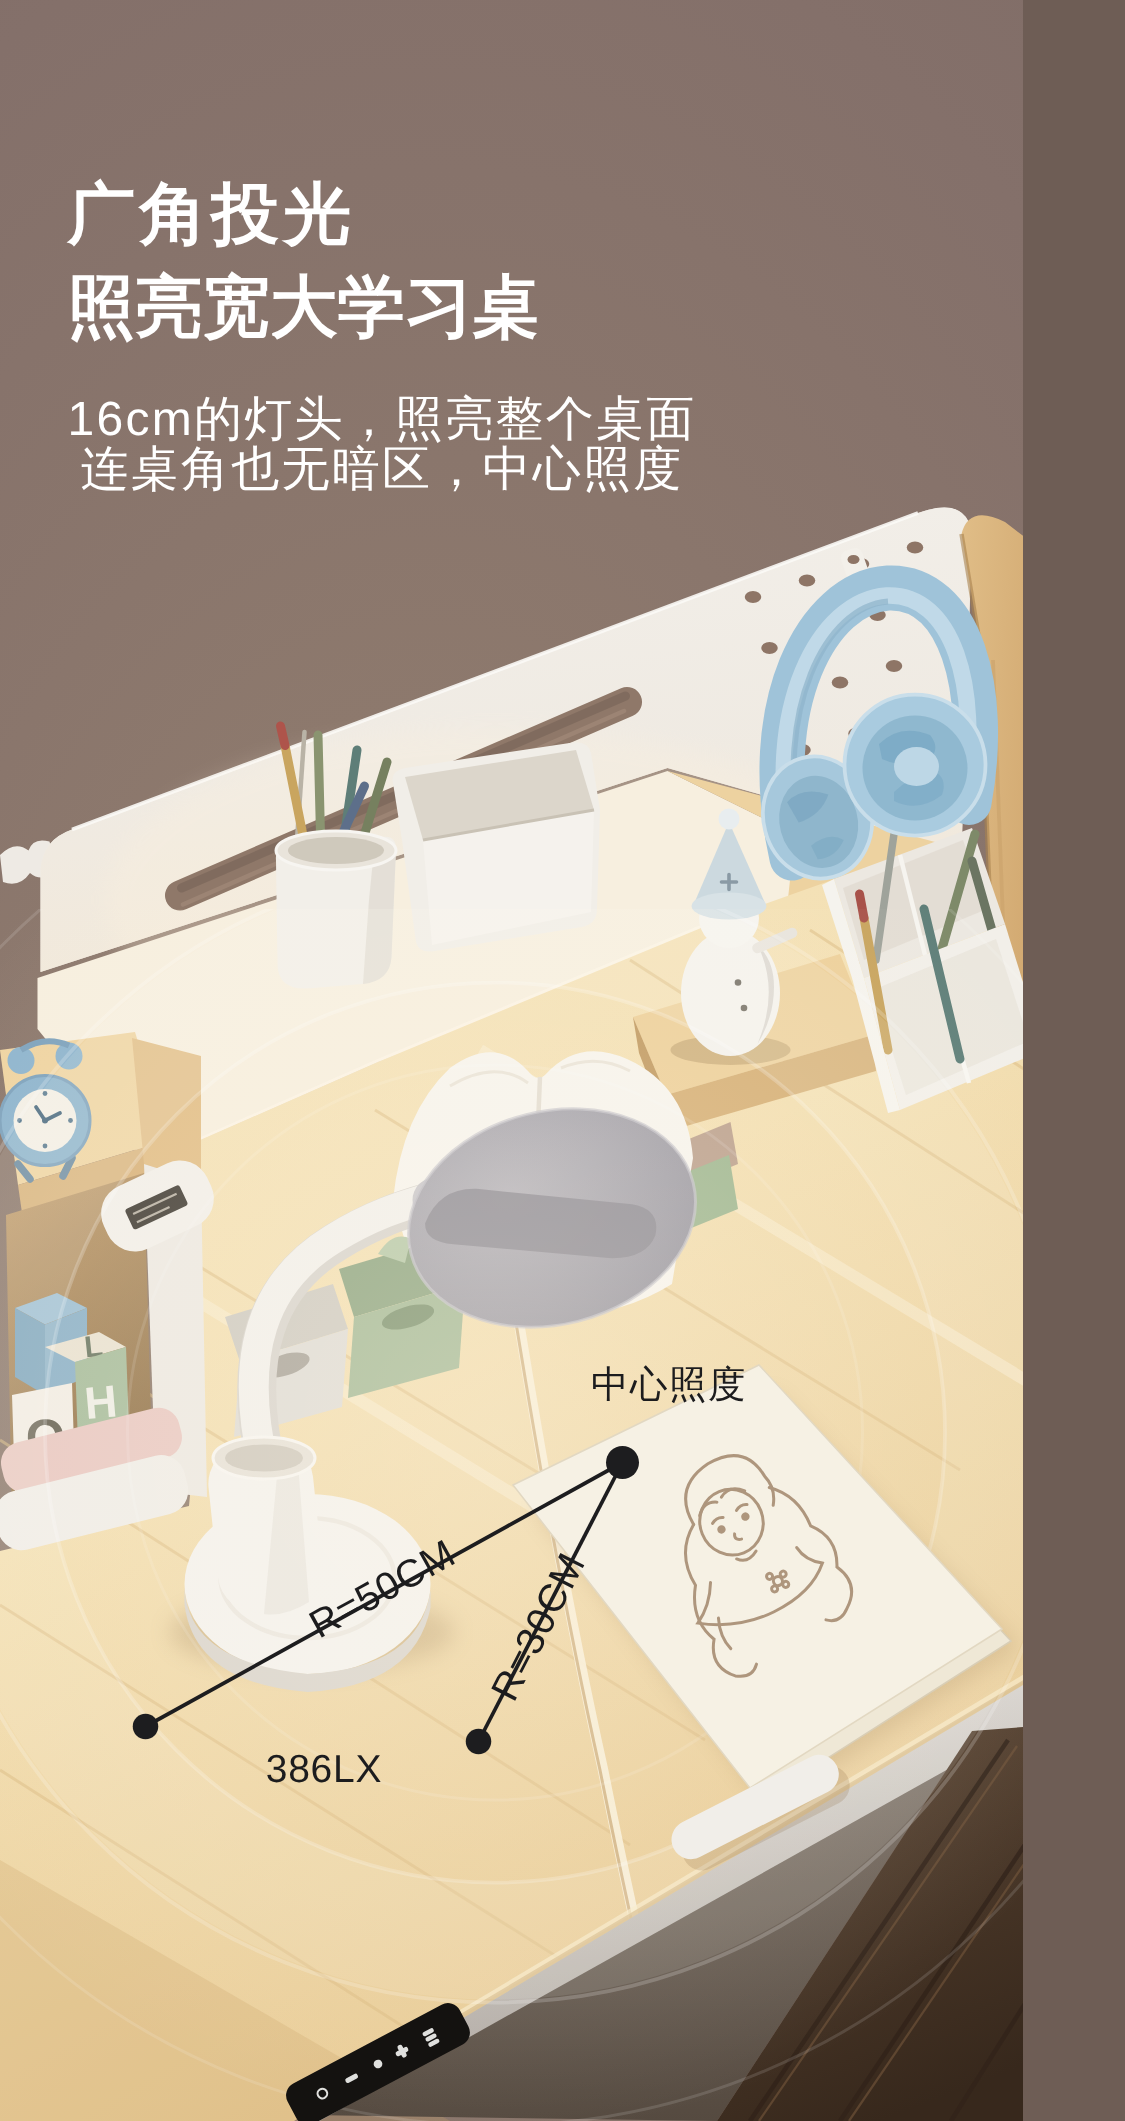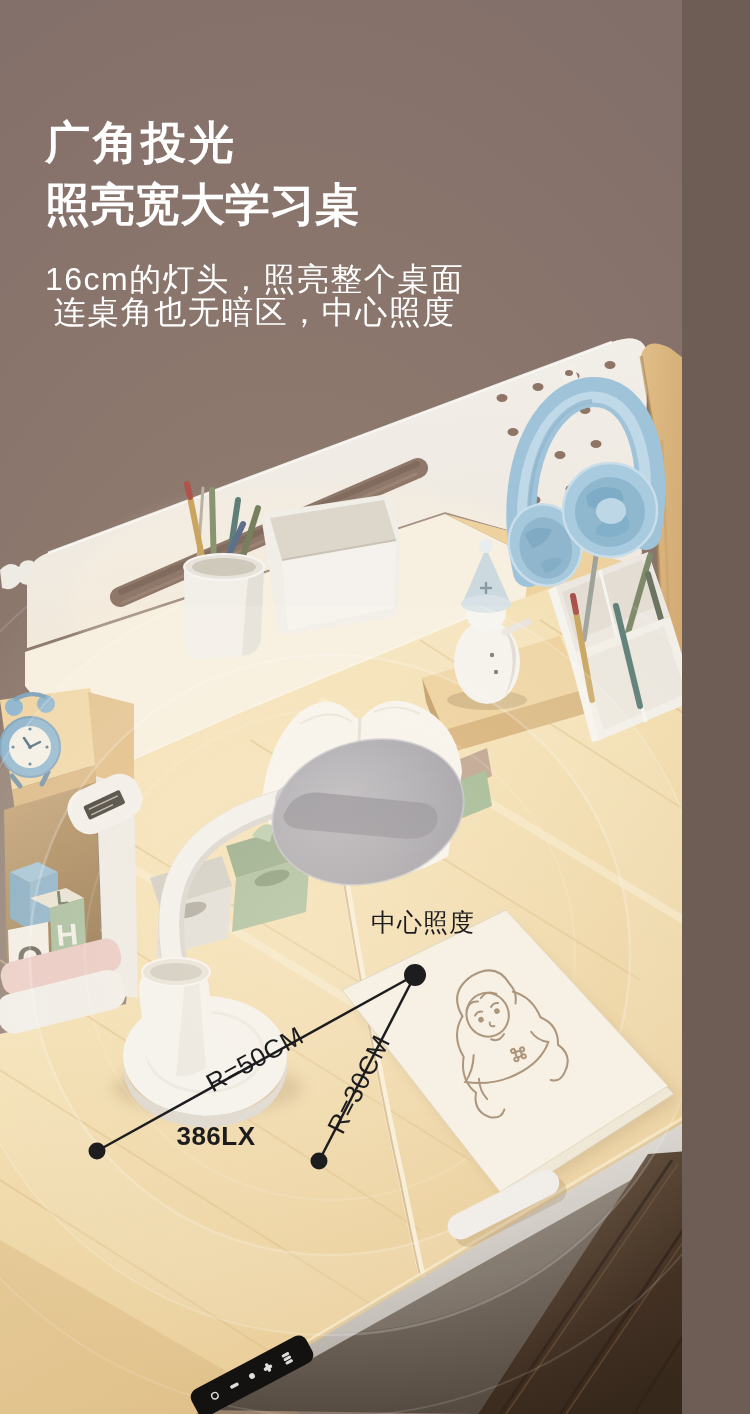--- a/index.html
+++ b/index.html
@@ -9,21 +9,21 @@
     font-family:"Liberation Sans","DejaVu Sans",sans-serif;
   }
   .stage svg{position:absolute;left:0;top:0;}
   .hdr{position:absolute;left:45px;top:112px;color:var(--c-heading_text,#fff);}
   .hdr .t1{font-size:45px;font-weight:600;letter-spacing:3px;line-height:62px;}
   .hdr .t2{font-size:45px;font-weight:700;letter-spacing:0px;line-height:62px;}
   .hdr .s{font-size:32px;font-weight:400;letter-spacing:1.5px;line-height:33px;text-align:center;}
   .hdr .s.first{margin-top:27px;}
   .lbl{position:absolute;color:var(--c-annotation,#1c1c1e);font-weight:500;
        width:150px;text-align:center;white-space:nowrap;}
-  .lbl.cjk{font-size:25px;letter-spacing:1px;}
+  .lbl.cjk{font-size:25px;letter-spacing:1px;text-align:right;}
   .lbl.num{font-size:26px;letter-spacing:0.5px;}
   .lbl.rot50{transform:rotate(-29deg);}
   .lbl.rot30{transform:rotate(-63deg);}
 </style>
 </head>
 <body>
 
 <div class="stage">
 
 <svg width="750" height="1414" viewBox="0 0 750 1414">
@@ -417,15 +417,15 @@
 <div class="hdr">
   <div class="t1">广角投光</div>
   <div class="t2">照亮宽大学习桌</div>
   <div class="s first">16cm的灯头，照亮整个桌面</div>
   <div class="s">连桌角也无暗区，中心照度</div>
 </div>
 
 <div class="lbl cjk" style="left:348px;top:906px;">中心照度</div>
 <div class="lbl num rot50" style="left:180px;top:1044px;">R=50CM</div>
 <div class="lbl num rot30" style="left:284px;top:1069px;">R=30CM</div>
-<div class="lbl num" style="left:141px;top:1121px;font-weight:bold;">386LX</div>
+<div class="lbl num" style="left:141px;top:1164px;">386LX</div>
 
 </div>
 
 </body></html>

